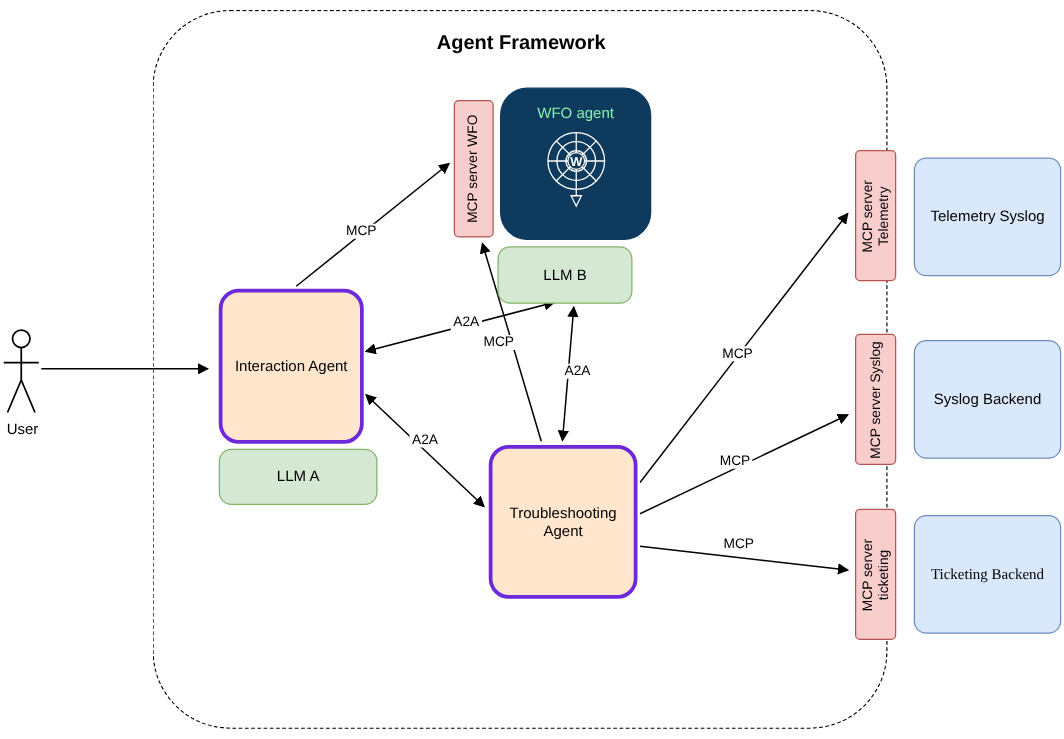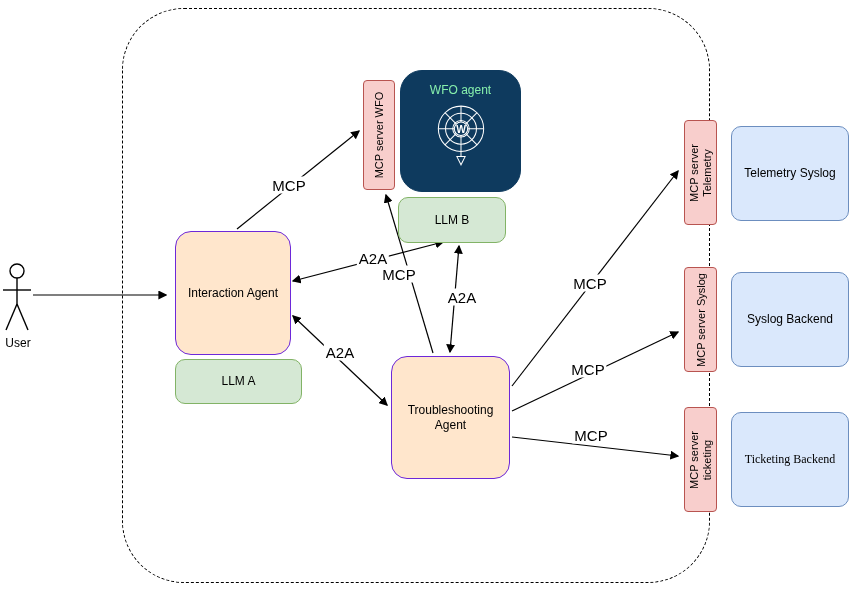--- a/index.html
+++ b/index.html
@@ -5,41 +5,42 @@
   html,body{margin:0;padding:0;background:#fff;}
   .canvas{position:relative;width:851px;height:591px;background:#fff;
           font-family:"Liberation Sans",sans-serif;color:#000;overflow:hidden;}
   .frame{position:absolute;left:122px;top:8px;width:588px;height:575px;
          border:1.6px dashed #000;border-radius:62px;z-index:1;box-sizing:border-box;}
   .title{position:absolute;left:122px;top:26px;width:590px;text-align:center;
          font-weight:bold;font-size:16px;z-index:4;}
   svg.overlay{position:absolute;left:0;top:0;z-index:2;pointer-events:none;}
   .node{position:absolute;display:flex;align-items:center;justify-content:center;
         text-align:center;font-size:12px;line-height:1.25;box-sizing:border-box;z-index:3;}
-  .agent{background:#ffe6cc;border:1px solid #6d28d9;border-radius:16px;}
+  .agent{background:#ffe6cc;border:3px solid #6d28d9;border-radius:16px;}
   .llm{background:#d5e8d4;border:1px solid #82b366;border-radius:10px;}
   .mcp{background:#f8cecc;border:1px solid #b85450;border-radius:4px;}
   .backend{background:#dae8fc;border:1px solid #6c8ebf;border-radius:10px;}
   .wfo{background:#0e3a5e;border:1px solid #0e3a5e;border-radius:22px;color:#86efac;
        flex-direction:column;justify-content:flex-start;padding-top:12px;gap:4px;}
   .vwrap{position:relative;width:100%;height:100%;}
   .vtext{position:absolute;left:50%;top:50%;transform:translate(-50%,-50%) rotate(-90deg);
          text-align:center;font-size:11px;line-height:1.15;}
   .v110{width:106px;} .v105{width:101px;}
   .edge-label{position:absolute;transform:translate(-50%,-50%);background:#fff;
-              padding:0 2px;font-size:15px;z-index:4;}
+              padding:0 2px;font-size:11px;z-index:4;}
   .user-label{position:absolute;left:0px;top:336px;width:36px;text-align:center;
               font-size:12px;z-index:3;}
 </style>
 </head>
 <body>
 
 <div class="canvas">
 
   <div class="frame"></div>
+  <div class="title">Agent Framework</div>
 
   <svg class="overlay" width="851" height="591" viewBox="0 0 851 591">
     <defs>
       <marker id="ah" viewBox="0 0 10 10" refX="8.5" refY="5" markerWidth="7.5" markerHeight="7.5" orient="auto-start-reverse">
         <path d="M0,0 L10,5 L0,10 z" fill="#000"></path>
       </marker>
     </defs>
 
     <g stroke="#000" stroke-width="1.4" fill="none">
       <circle cx="17" cy="271" r="7"></circle>

